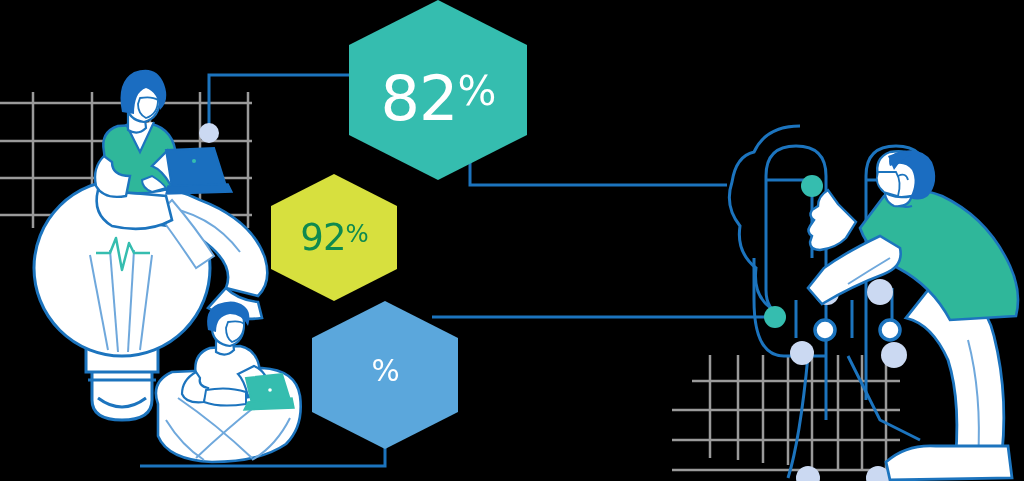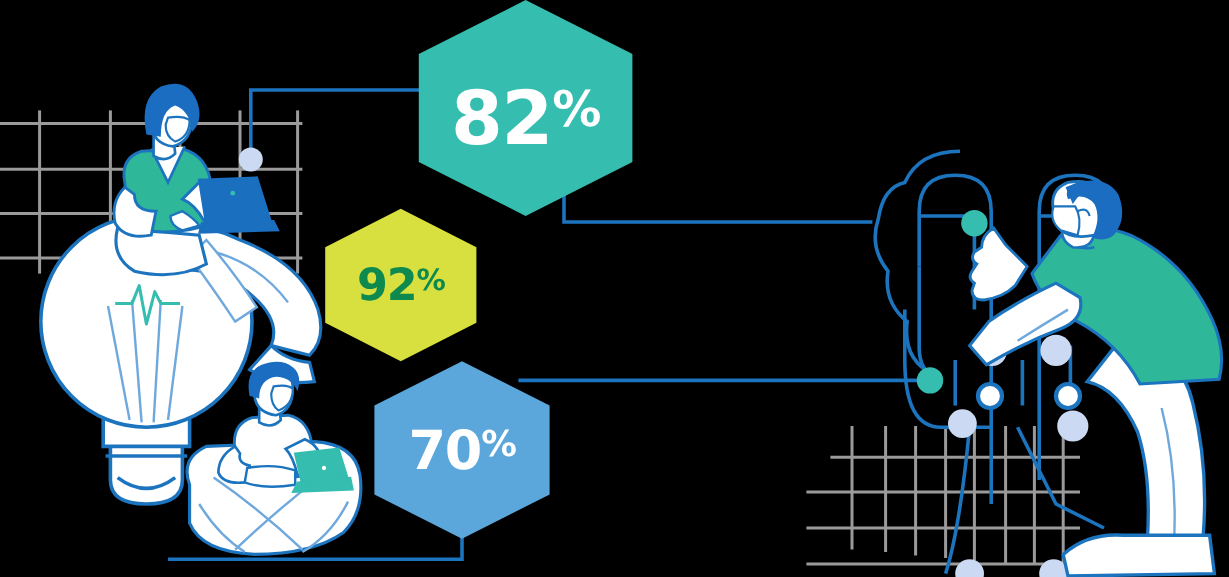--- a/index.html
+++ b/index.html
@@ -1,20 +1,20 @@
 <!DOCTYPE html>
 <html><head>
 <meta charset="utf-8">
 <style>
   html,body{margin:0;padding:0;background:#000;}
   #stage{position:relative;width:1024px;height:481px;background:#000;overflow:hidden;
          font-family:"DejaVu Sans","Liberation Sans",sans-serif;}
   #stage svg{position:absolute;left:0;top:0;}
   .hexlabel{position:absolute;display:flex;align-items:center;justify-content:center;
-            pointer-events:none;font-weight:bold;letter-spacing:-1px;text-align:center;}
+            pointer-events:none;font-weight:normal;letter-spacing:-1px;text-align:center;}
   #lbl-82{left:348px;top:18px;width:180px;height:160px;font-size:62px;color:#ffffff;}
   #lbl-49{left:272px;top:174px;width:124px;height:126px;font-size:37px;color:#0E8A4F;}
   #lbl-70{left:312px;top:300px;width:146px;height:150px;font-size:45px;color:#ffffff;}
   .pct{font-size:0.66em;vertical-align:baseline;position:relative;top:-0.16em;}
 </style>
 </head>
 <body>
 
 <div id="stage">
 
@@ -231,17 +231,16 @@
 
   <div class="hexlabel" id="lbl-82">
     <span>82</span>
       <span class="pct">%</span>
   </div>
   <div class="hexlabel" id="lbl-49">
     <span>92</span>
       <span class="pct">%</span>
   </div>
   <div class="hexlabel" id="lbl-70">
-    <span>70</span>
       <span class="pct">%</span>
   </div>
 
 </div>
 
 </body></html>

